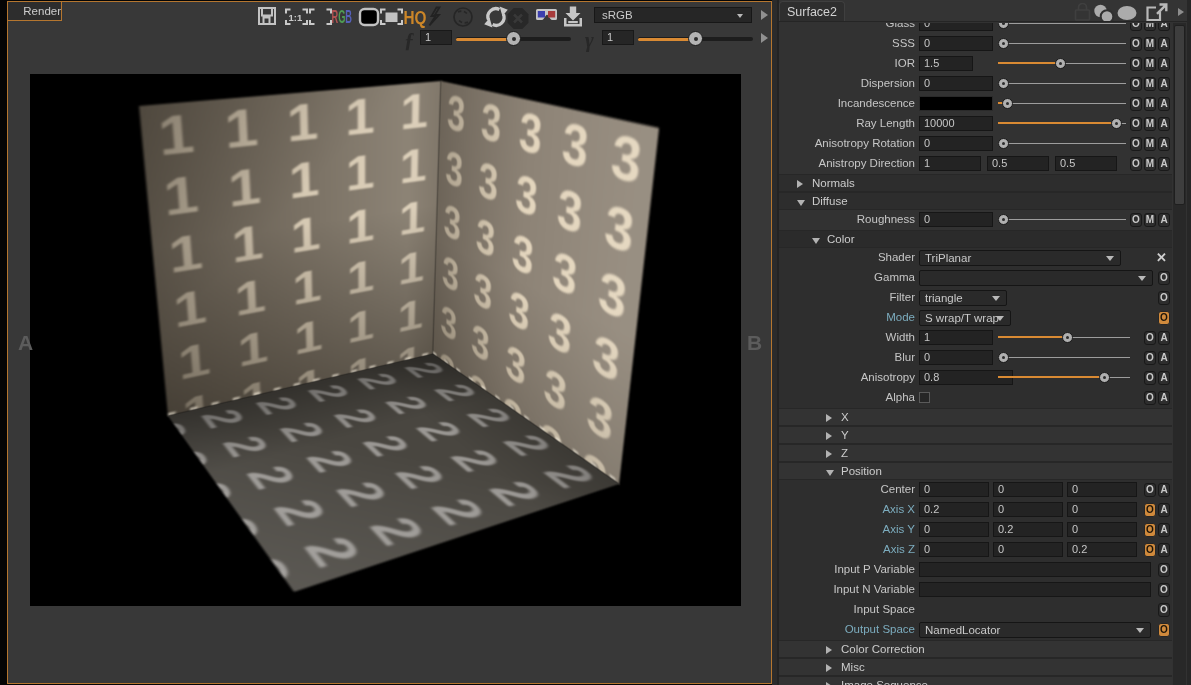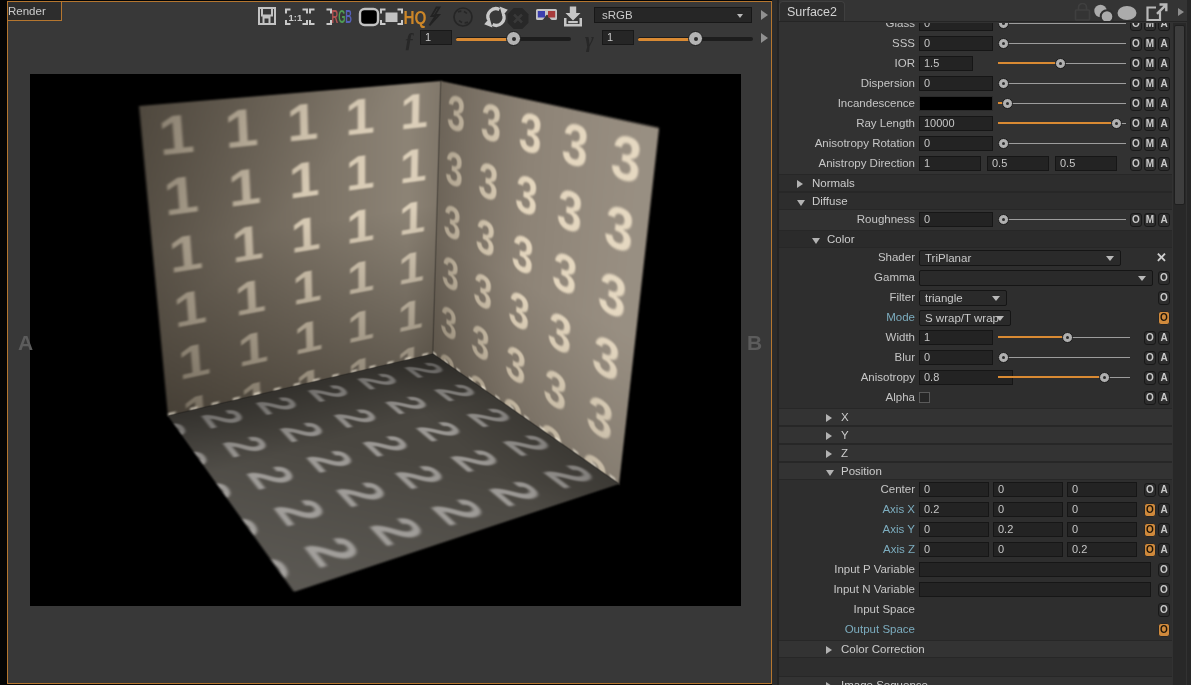--- a/index.html
+++ b/index.html
@@ -1,18 +1,18 @@
 <!DOCTYPE html>
 <html><head><meta charset="utf-8"><style>
 *{margin:0;padding:0;box-sizing:border-box}
 html,body{width:1191px;height:685px;background:#050505;font-family:"Liberation Sans",sans-serif;overflow:hidden}
 #root{position:absolute;inset:0}
 
 #lp{position:absolute;left:7px;top:1px;width:765px;height:683px;background:#383838;border:1px solid #b5762f}
-#ltab{position:absolute;left:0px;top:0px;width:54px;height:19px;background:#2d2d2d;border-right:1px solid #b5762f;border-bottom:1px solid #b5762f;color:#cccccc;font-size:11.5px;line-height:19px;text-align:left}
+#ltab{position:absolute;left:0px;top:0px;width:54px;height:19px;background:#2d2d2d;border-right:1px solid #b5762f;border-bottom:1px solid #b5762f;color:#cccccc;font-size:11.5px;line-height:19px;text-align:right}
 .ricon{position:absolute;top:3px}
 #srgb{position:absolute;left:586px;top:5px;width:158px;height:16px;background:#262626;border:1px solid #171717;color:#c9c9c9;font-size:11.5px;line-height:14px;padding-left:7px}
 #srgb:after{content:"";position:absolute;right:8px;top:6px;border:3.5px solid transparent;border-top:4.5px solid #b9b9b9}
 .pr{position:absolute;width:0;height:0;border:5px solid transparent;border-left:7px solid #909090}
 
 .fsym{position:absolute;color:#272727;font-size:21px;font-style:italic;font-family:"Liberation Serif",serif;font-weight:bold}
 .tfld{position:absolute;top:28px;width:32px;height:15px;background:#262626;border:1px solid #191919;color:#c9c9c9;font-size:11px;line-height:13px;padding-left:4px}
 .tsl{position:absolute;top:35px;height:4px;background:#1d1d1d;border-radius:2px}
 .tsl .of{position:absolute;left:0;top:0.5px;height:3px;background:#d98a33;border-radius:2px}
 .tsl .kn{position:absolute;top:-6px;width:15px;height:15px;border-radius:50%;background:#b3b3b3;border:1px solid #1a1a1a}
@@ -481,25 +481,30 @@
           <span class="lab">Input N Variable</span>
           <span class="fld" style="left:140px;width:232px"></span>
           <span class="btn" style="left:379px">O</span>
         </div>
         <div class="prow" style="top:577px">
           <span class="lab">Input Space</span>
           <span class="btn" style="left:379px">O</span>
         </div>
         <div class="prow" style="top:597px">
           <span class="lab cy">Output Space</span>
+          <span class="dd" style="left:140px;width:232px">NamedLocator<i class="ar" style="right:6px"></i></span>
           <span class="btn org" style="left:379px">O</span>
         </div>
         <div class="strip" style="top:617px;background:#333333;border-top:1px solid #272727;border-bottom:1px solid #272727">
           <i class="gar closed" style="left:47px"></i>
           <span class="glab" style="left:62px">Color Correction</span>
+        </div>
+        <div class="strip" style="top:635px;background:#333333;border-top:1px solid #272727;border-bottom:1px solid #272727">
+          <i class="gar closed" style="left:47px"></i>
+          <span class="glab" style="left:62px">Misc</span>
         </div>
         <div class="strip" style="top:653px;background:#333333;border-top:1px solid #272727;border-bottom:1px solid #272727">
           <i class="gar closed" style="left:47px"></i>
           <span class="glab" style="left:62px">Image Sequence</span>
         </div>
       </div>
  <div id="rsb">
         <div class="th"></div>
       </div>
  <div style="position:absolute;left:408px;top:0;width:4px;height:685px;background:#272727"></div>

